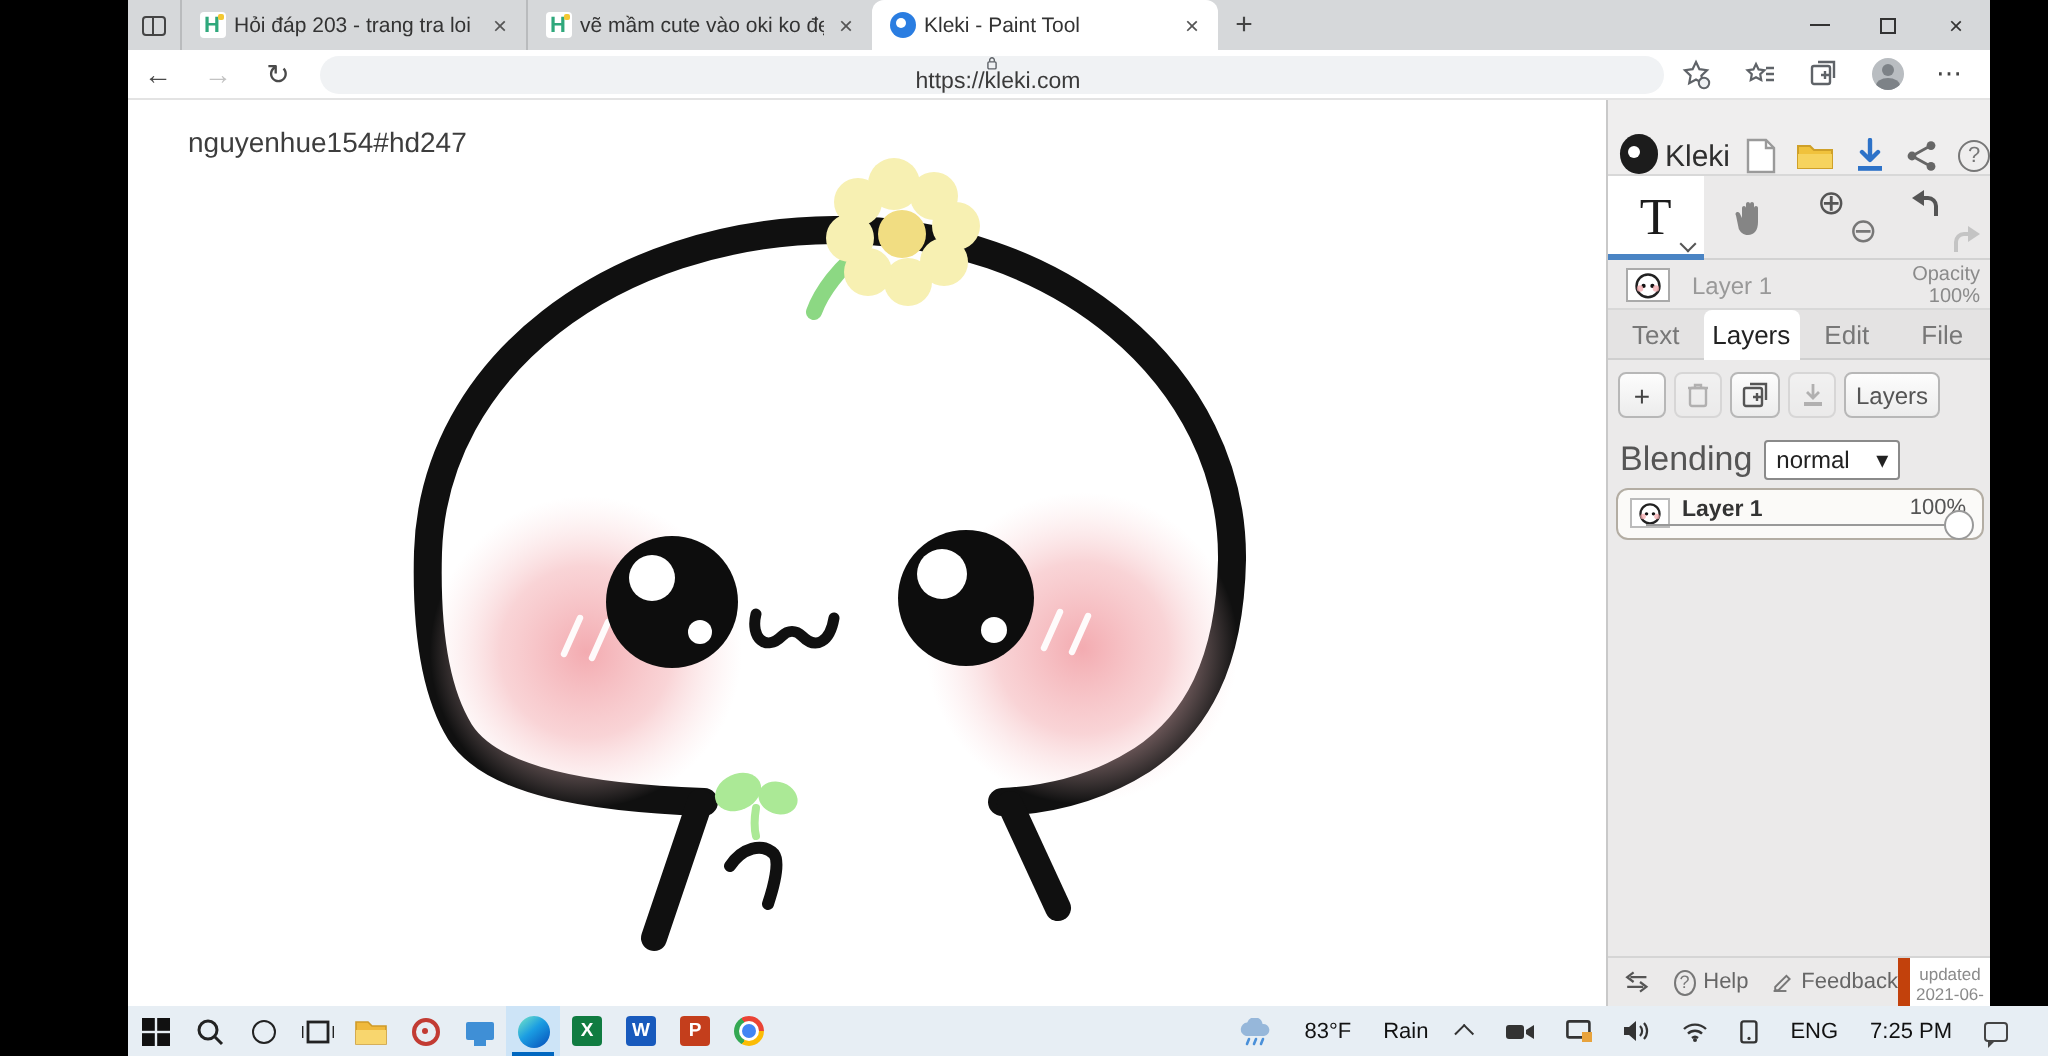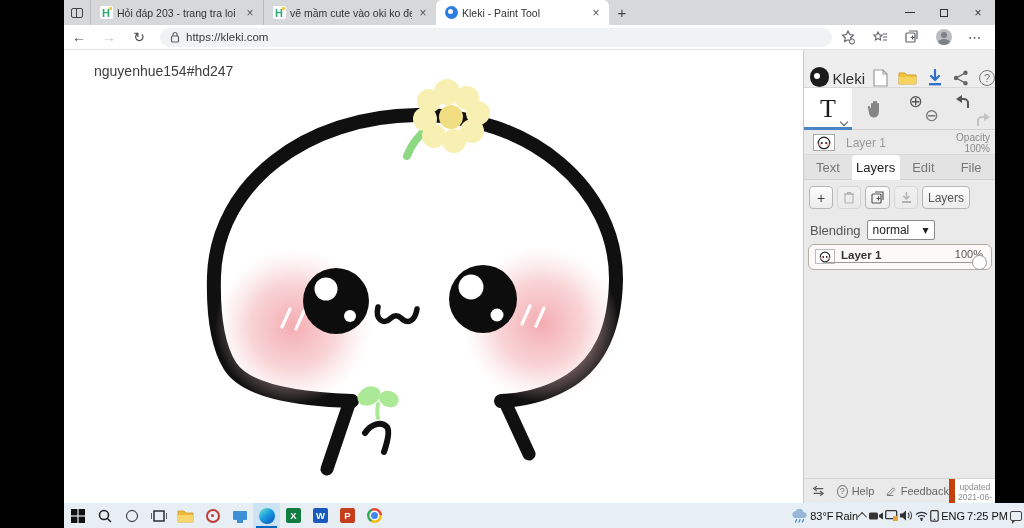--- a/index.html
+++ b/index.html
@@ -35,21 +35,21 @@
   .fav-h::after { content:""; position:absolute; right:1px; top:1px; width:3px; height:3px; background:#f3c832; border-radius:1px; }
   .fav-kleki { width:13px; height:13px; border-radius:50%; background:#2a7de1; position:relative; }
   .fav-kleki::after { content:""; position:absolute; left:3px; top:3px; width:5px; height:5px; background:#fff; border-radius:50%; }
 
   
   .navbar { position:absolute; left:0; top:25px; width:100%; height:25px; background:#fff;
     border-bottom:1px solid #e3e3e3; display:flex; align-items:center; }
   .nav-btn { width:30px; text-align:center; font-size:14px; color:#4a4a4a; }
   .nav-btn.disabled { color:#c3c3c3; }
   .url-pill { height:19px; width:672px; margin-left:6px; background:#f0f2f4; border-radius:10px;
-    display:flex; align-items:center; padding:0 10px; }
+    display:flex; align-items:center; padding:0 10px;flex-direction:column; }
   .url-text { font-size:11.5px; color:#3a3a3a; margin-left:6px; }
   .nav-right { display:flex; align-items:center; margin-left:8px; gap:16px; }
   .avatar { width:16px; height:16px; border-radius:50%; background:#b9bdc1; position:relative; overflow:hidden; }
   .avatar::before { content:""; position:absolute; left:5px; top:3px; width:6px; height:6px; border-radius:50%; background:#7d8287; }
   .avatar::after { content:""; position:absolute; left:2px; top:10px; width:12px; height:8px; border-radius:50%; background:#7d8287; }
   .dots { font-size:13px; color:#444; letter-spacing:1px; }
 
   
   .content { position:absolute; left:0; top:50px; width:100%; height:453px; display:flex; }
   .canvas { position:relative; width:739px; height:453px; background:#fff; overflow:hidden; }
@@ -76,21 +76,21 @@
   .cl-right { position:absolute; right:5px; top:2px; text-align:right; font-size:10px; color:#8a8a8a; line-height:1.1; }
   .k-tabs { position:absolute; left:0; top:105px; width:100%; height:25px; display:flex; background:#e4e3e3; border-bottom:1px solid #cfcfcf; }
   .k-tab { width:48px; height:25px; display:flex; align-items:center; justify-content:center; font-size:13px; color:#777; }
   .k-tab.active { background:#fff; color:#222; border-radius:4px 4px 0 0; }
   .k-btnrow { position:absolute; left:5px; top:136px; display:flex; gap:4px; align-items:center; }
   .k-btn { height:23px; min-width:24px; padding:0 5px; border:1px solid #b7b7b7; border-radius:4px;
     background:linear-gradient(#fdfdfd,#ececec); color:#444; display:flex; align-items:center; justify-content:center; font-size:14px; }
   .k-btn.disabled { opacity:.38; }
   .k-btn.text { font-size:12px; color:#555; }
   .k-blend { position:absolute; left:6px; top:170px; display:flex; align-items:center; }
-  .blend-label { font-size:13px; color:#555;text-align:center; }
+  .blend-label { font-size:17px; color:#555;text-align:center; }
   .blend-select { margin-left:6px; width:68px; height:20px; background:#fff; border:1px solid #8a8a8a; border-radius:2px;
     display:flex; align-items:center; padding:0 5px; justify-content:space-between; font-size:12px; color:#222; }
   .layer-item { position:absolute; left:4px; top:194px; width:184px; height:26px; background:#fbfaf8;
     border:1px solid #b3ada3; border-radius:6px; }
   .li-thumb { position:absolute; left:6px; top:4px; width:20px; height:15px; background:#fff; border:1px solid #bbb; }
   .li-name { position:absolute; left:32px; top:4px; font-weight:bold; font-size:11.5px; color:#333; }
   .li-opacity { position:absolute; right:8px; top:3px; font-size:11px; color:#555; }
   .li-track { position:absolute; left:14px; right:14px; bottom:6px; height:1.5px; background:#999; }
   .li-knob { position:absolute; right:4px; bottom:-1px; width:15px; height:15px; border-radius:50%; background:#fff; border:1.5px solid #999; }
   .k-footer { position:absolute; left:0; bottom:0; width:100%; height:25px; border-top:1px solid #d5d5d5;
@@ -112,21 +112,21 @@
   .edge-circle { width:16px; height:16px; border-radius:50%; background:linear-gradient(140deg,#6ee0c8 5%,#1b9de2 45%,#0b62c4 85%); }
   .chrome-circle { width:15px; height:15px; border-radius:50%; position:relative;
     background:conic-gradient(from -30deg,#ea4335 0 33%,#fbbc05 0 66%,#34a853 0 100%); }
   .chrome-circle::after { content:""; position:absolute; left:4px; top:4px; width:7px; height:7px; border-radius:50%;
     background:#4285f4; box-shadow:0 0 0 1.5px #fff; }
   .monitor-icon { width:14px; height:9px; background:#3f8fd6; border-radius:1px; position:relative; }
   .monitor-icon::after { content:""; position:absolute; left:4px; bottom:-3px; width:6px; height:3px; background:#3f8fd6; }
   .red-circle { width:14px; height:14px; border:2.5px solid #c23b33; border-radius:50%; position:relative; }
   .red-circle::after { content:""; position:absolute; left:3px; top:3px; width:3px; height:3px; background:#c23b33; border-radius:50%; }
   .cortana-ring { width:12px; height:12px; border:1.6px solid #222; border-radius:50%; }
-  .tb-right { margin-left:auto; display:flex; align-items:center; gap:2px; padding-right:2px; height:25px; }
+  .tb-right { margin-left:auto; display:flex; align-items:center; gap:16px; padding-right:20px; height:25px; }
   .tray-text { font-size:11px; color:#111; white-space:nowrap; }
   .chev-up { width:7px; height:7px; border-left:1.4px solid #333; border-top:1.4px solid #333; transform:rotate(45deg) translateY(2px); }
   .bubble { width:12px; height:10px; border:1.4px solid #444; border-radius:2px; position:relative; }
   .bubble::after { content:""; position:absolute; left:1px; bottom:-4px; width:0; height:0;
     border-left:4px solid #444; border-bottom:4px solid transparent; }
   svg { display:block; }
 </style>
 </head>
 <body>
 

